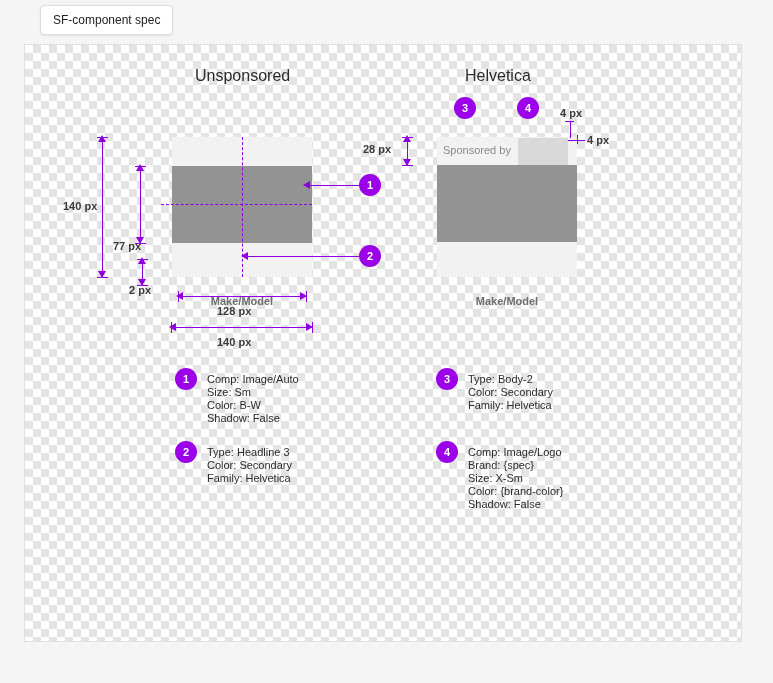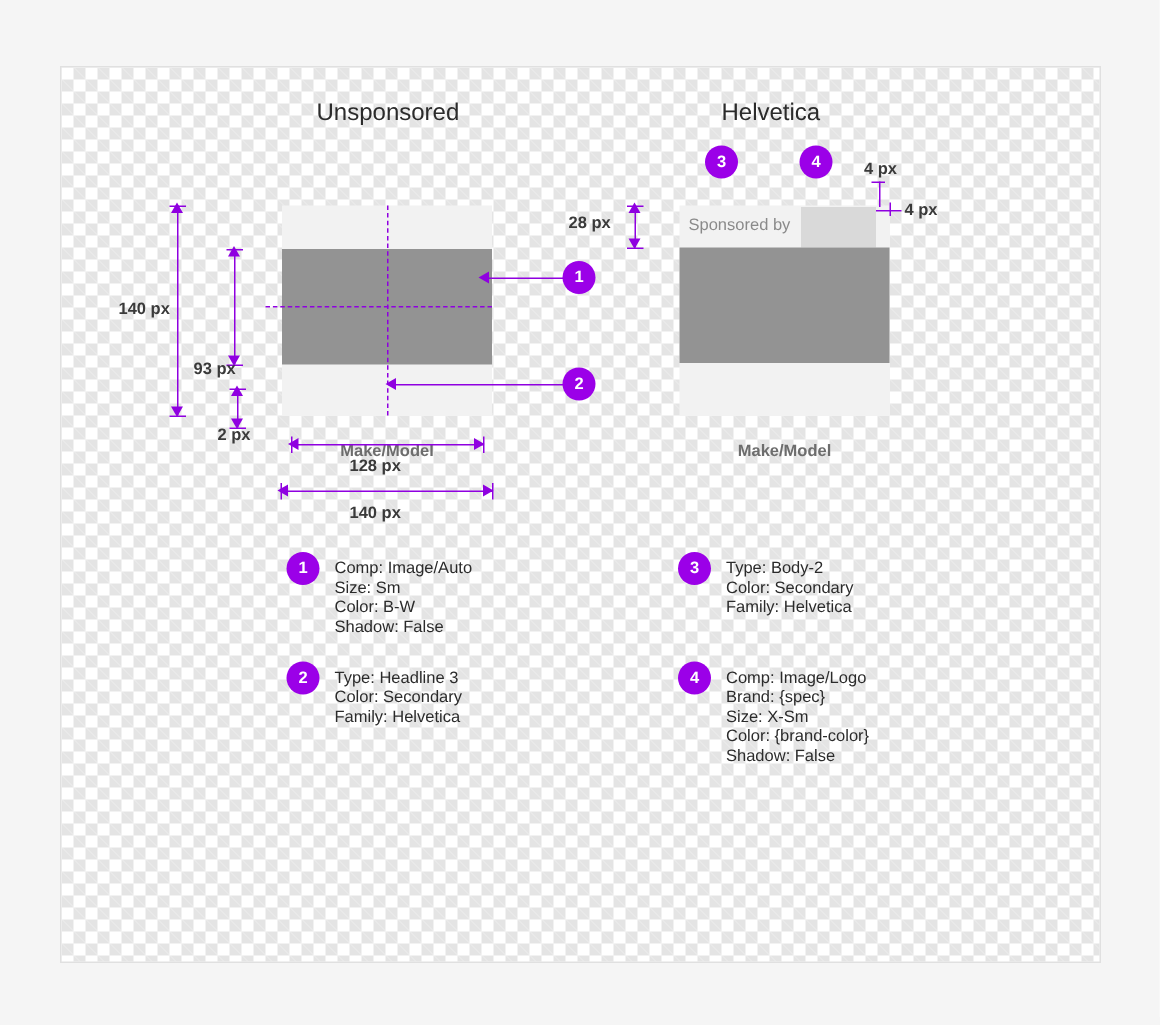--- a/index.html
+++ b/index.html
@@ -25,31 +25,32 @@
     border: 1px solid #dddddd;
     border-radius: 4px;
     font-size: 12px;
     color: #222222;
     box-shadow: 0 1px 2px rgba(0,0,0,0.08);
     white-space: nowrap;
   }
   
   .canvas {
     position: absolute;
-    left: 40px;
+    left: 24px;
     top: 44px;
     width: 692px;
     height: 596px;
     background-color: #ffffff;
     background-image:
       linear-gradient(45deg, #e4e4e4 25%, transparent 25%, transparent 75%, #e4e4e4 75%),
       linear-gradient(45deg, #e4e4e4 25%, transparent 25%, transparent 75%, #e4e4e4 75%);
     background-size: 16px 16px;
     background-position: 0 0, 8px 8px;
     border: 1px solid #e0e0e0;
+    padding-left: 24px;
   }
   
   .col-title {
     position: absolute;
     font-size: 16px;
     color: #2b2b2b;
     white-space: nowrap;
   }
   
   .card-white {
@@ -168,20 +169,21 @@
     color: #2b2b2b;
     line-height: 13px;
     white-space: nowrap;
   }
 </style>
 </head>
 <body>
 
 <div id="root">
 
+  <div class="frame-tab">SF-component spec</div>
 
   <div class="canvas">
 
     <div class="col-title" style="left:170px; top:22px;">Unsponsored</div>
     <div class="col-title" style="left:440px; top:22px;">Helvetica</div>
 
     <div class="card-white" style="left:147px; top:92px; width:140px; height:140px;"></div>
     <div class="card-img" style="left:147px; top:121px; width:140px; height:77px;"></div>
     <div class="card-caption" style="left:147px; top:250px; width:140px;">Make/Model</div>
 
@@ -193,21 +195,21 @@
     <div class="arrow-d" style="left:73px; top:226px;"></div>
     <div class="cap-h" style="left:72px; top:92px;"></div>
     <div class="cap-h" style="left:72px; top:232px;"></div>
     <div class="dim-label" style="left:38px; top:155px;">140 px</div>
 
     <div class="ln-v" style="left:115px; top:121px; height:77px;"></div>
     <div class="arrow-u" style="left:111px; top:119px;"></div>
     <div class="arrow-d" style="left:111px; top:192px;"></div>
     <div class="cap-h" style="left:110px; top:121px;"></div>
     <div class="cap-h" style="left:110px; top:198px;"></div>
-    <div class="dim-label" style="left:88px; top:195px;">93 px</div>
+    <div class="dim-label" style="left:88px; top:195px;">77 px</div>
 
     <div class="ln-v" style="left:117px; top:214px; height:26px;"></div>
     <div class="arrow-u" style="left:113px; top:212px;"></div>
     <div class="arrow-d" style="left:113px; top:234px;"></div>
     <div class="cap-h" style="left:112px; top:214px;"></div>
     <div class="cap-h" style="left:112px; top:240px;"></div>
     <div class="dim-label" style="left:104px; top:239px;">2 px</div>
 
     <div class="ln-h" style="left:153px; top:251px; width:128px;"></div>
     <div class="arrow-l" style="left:151px; top:247px;"></div>

